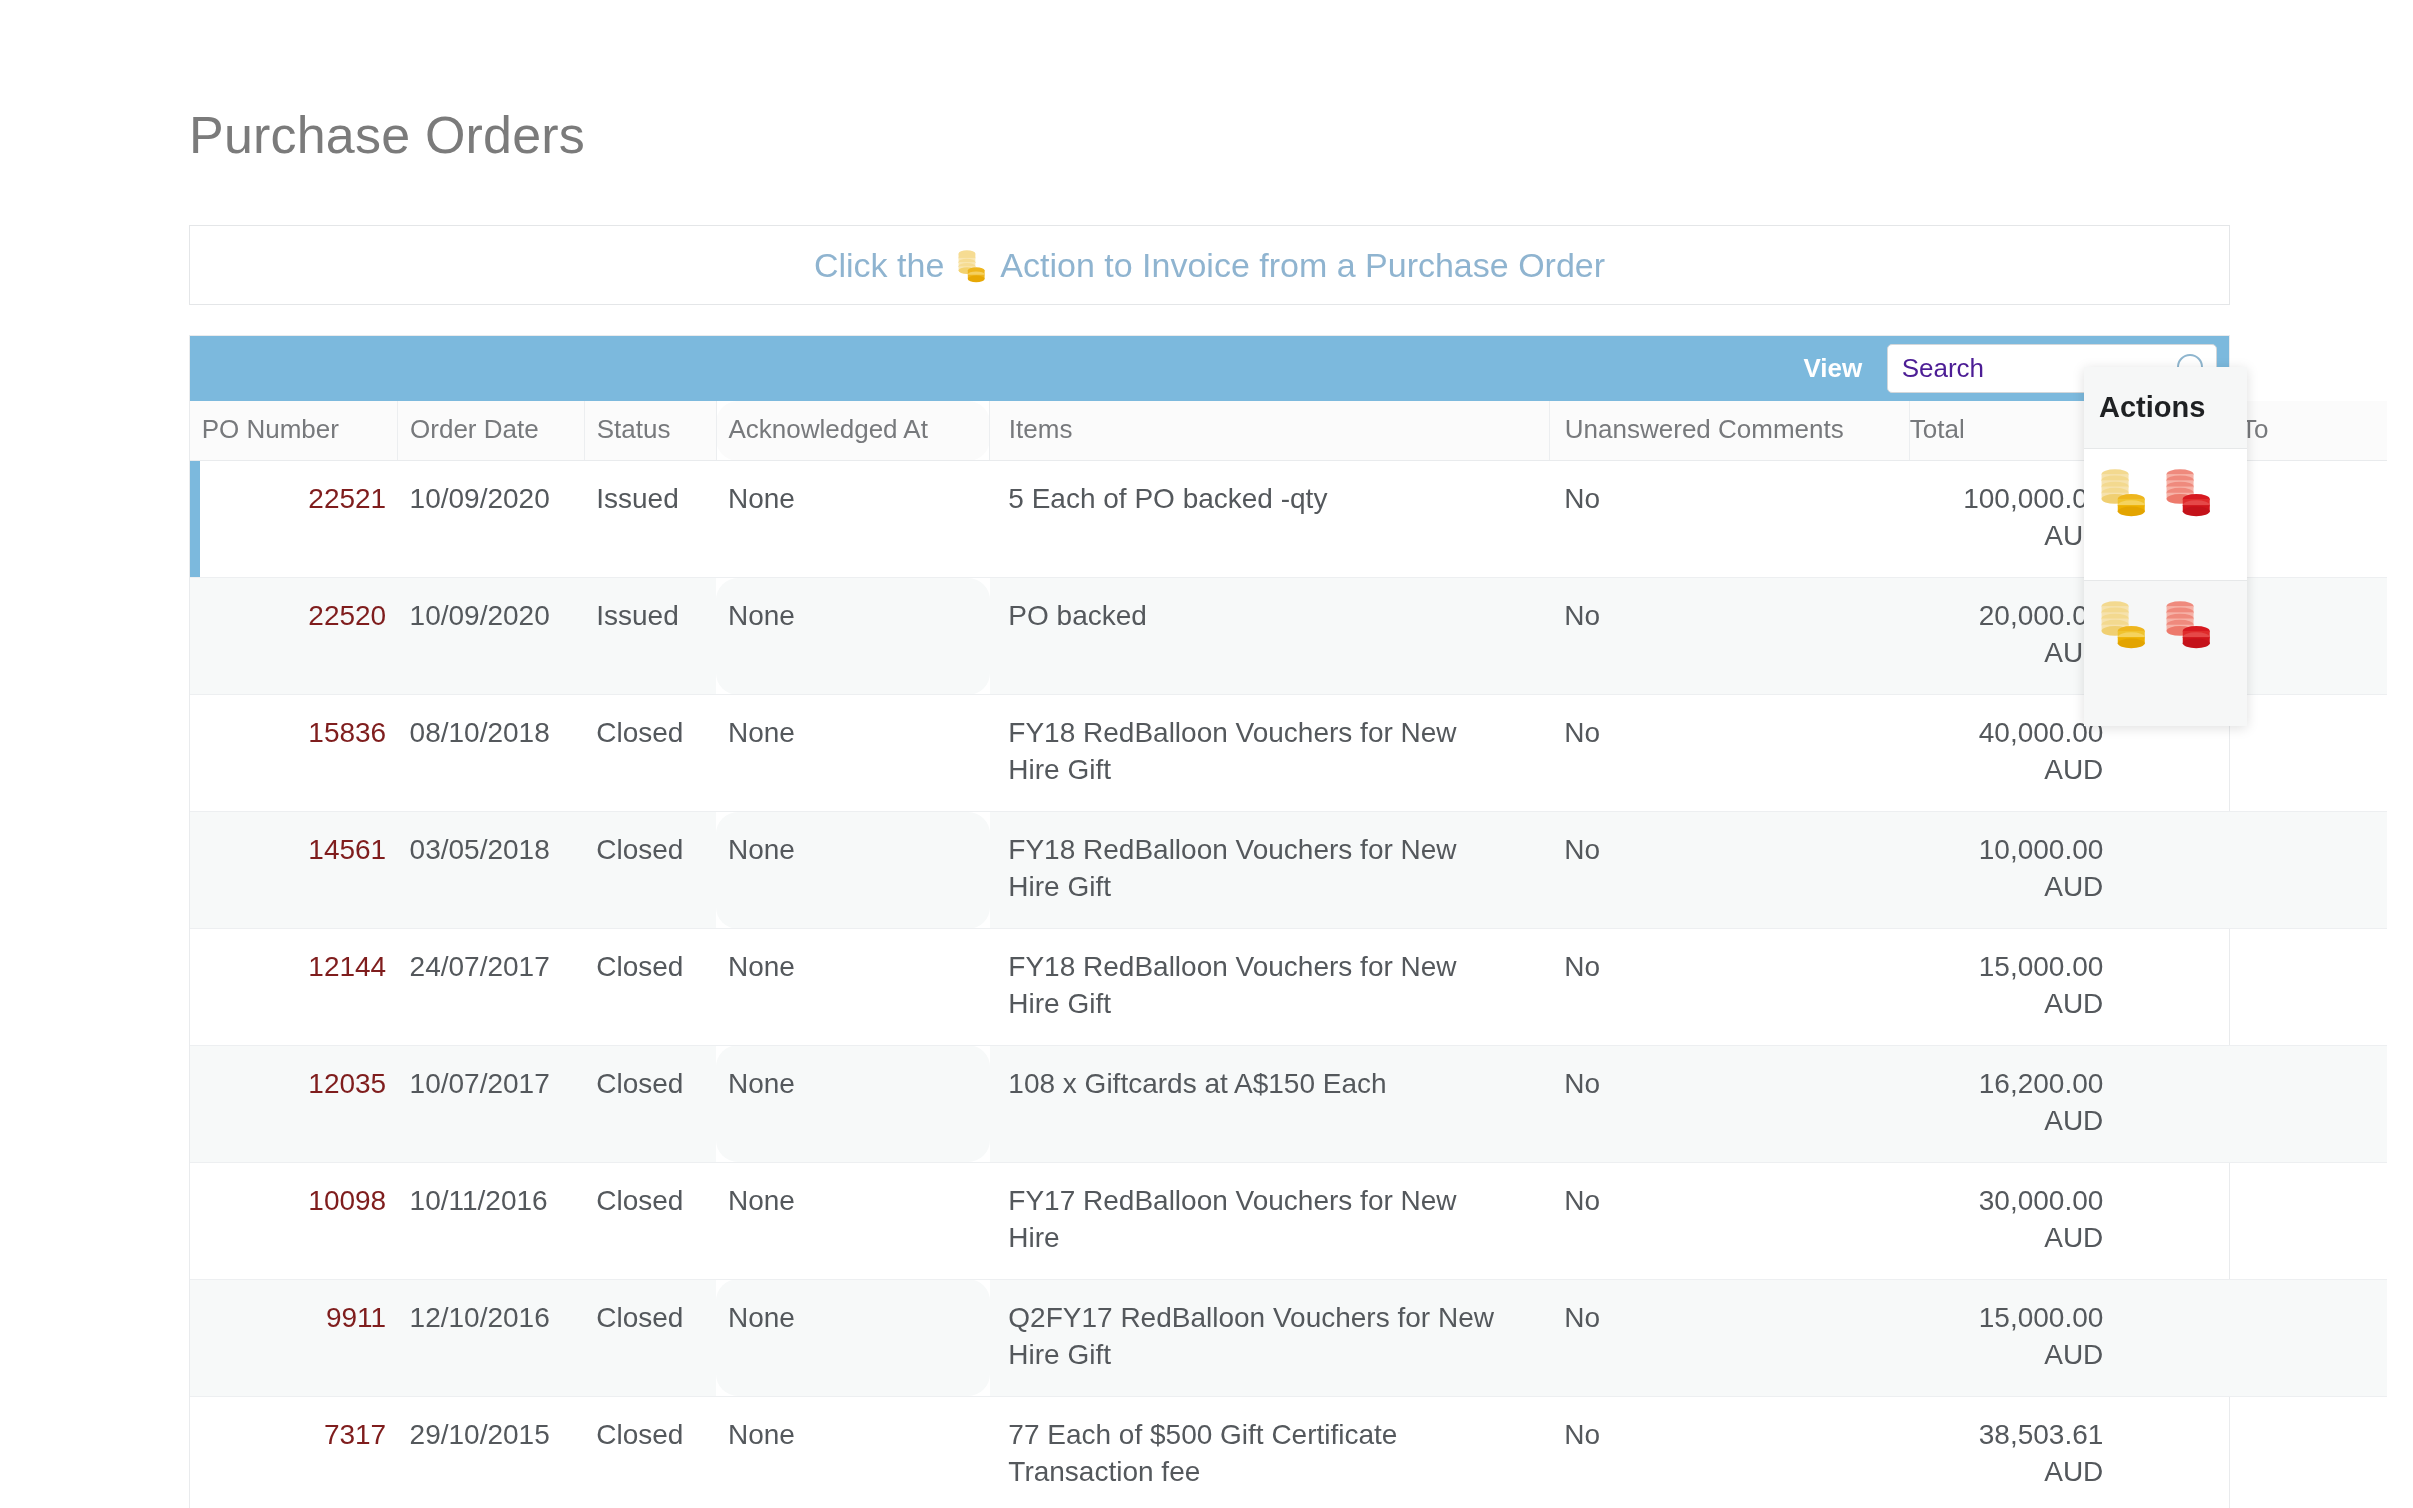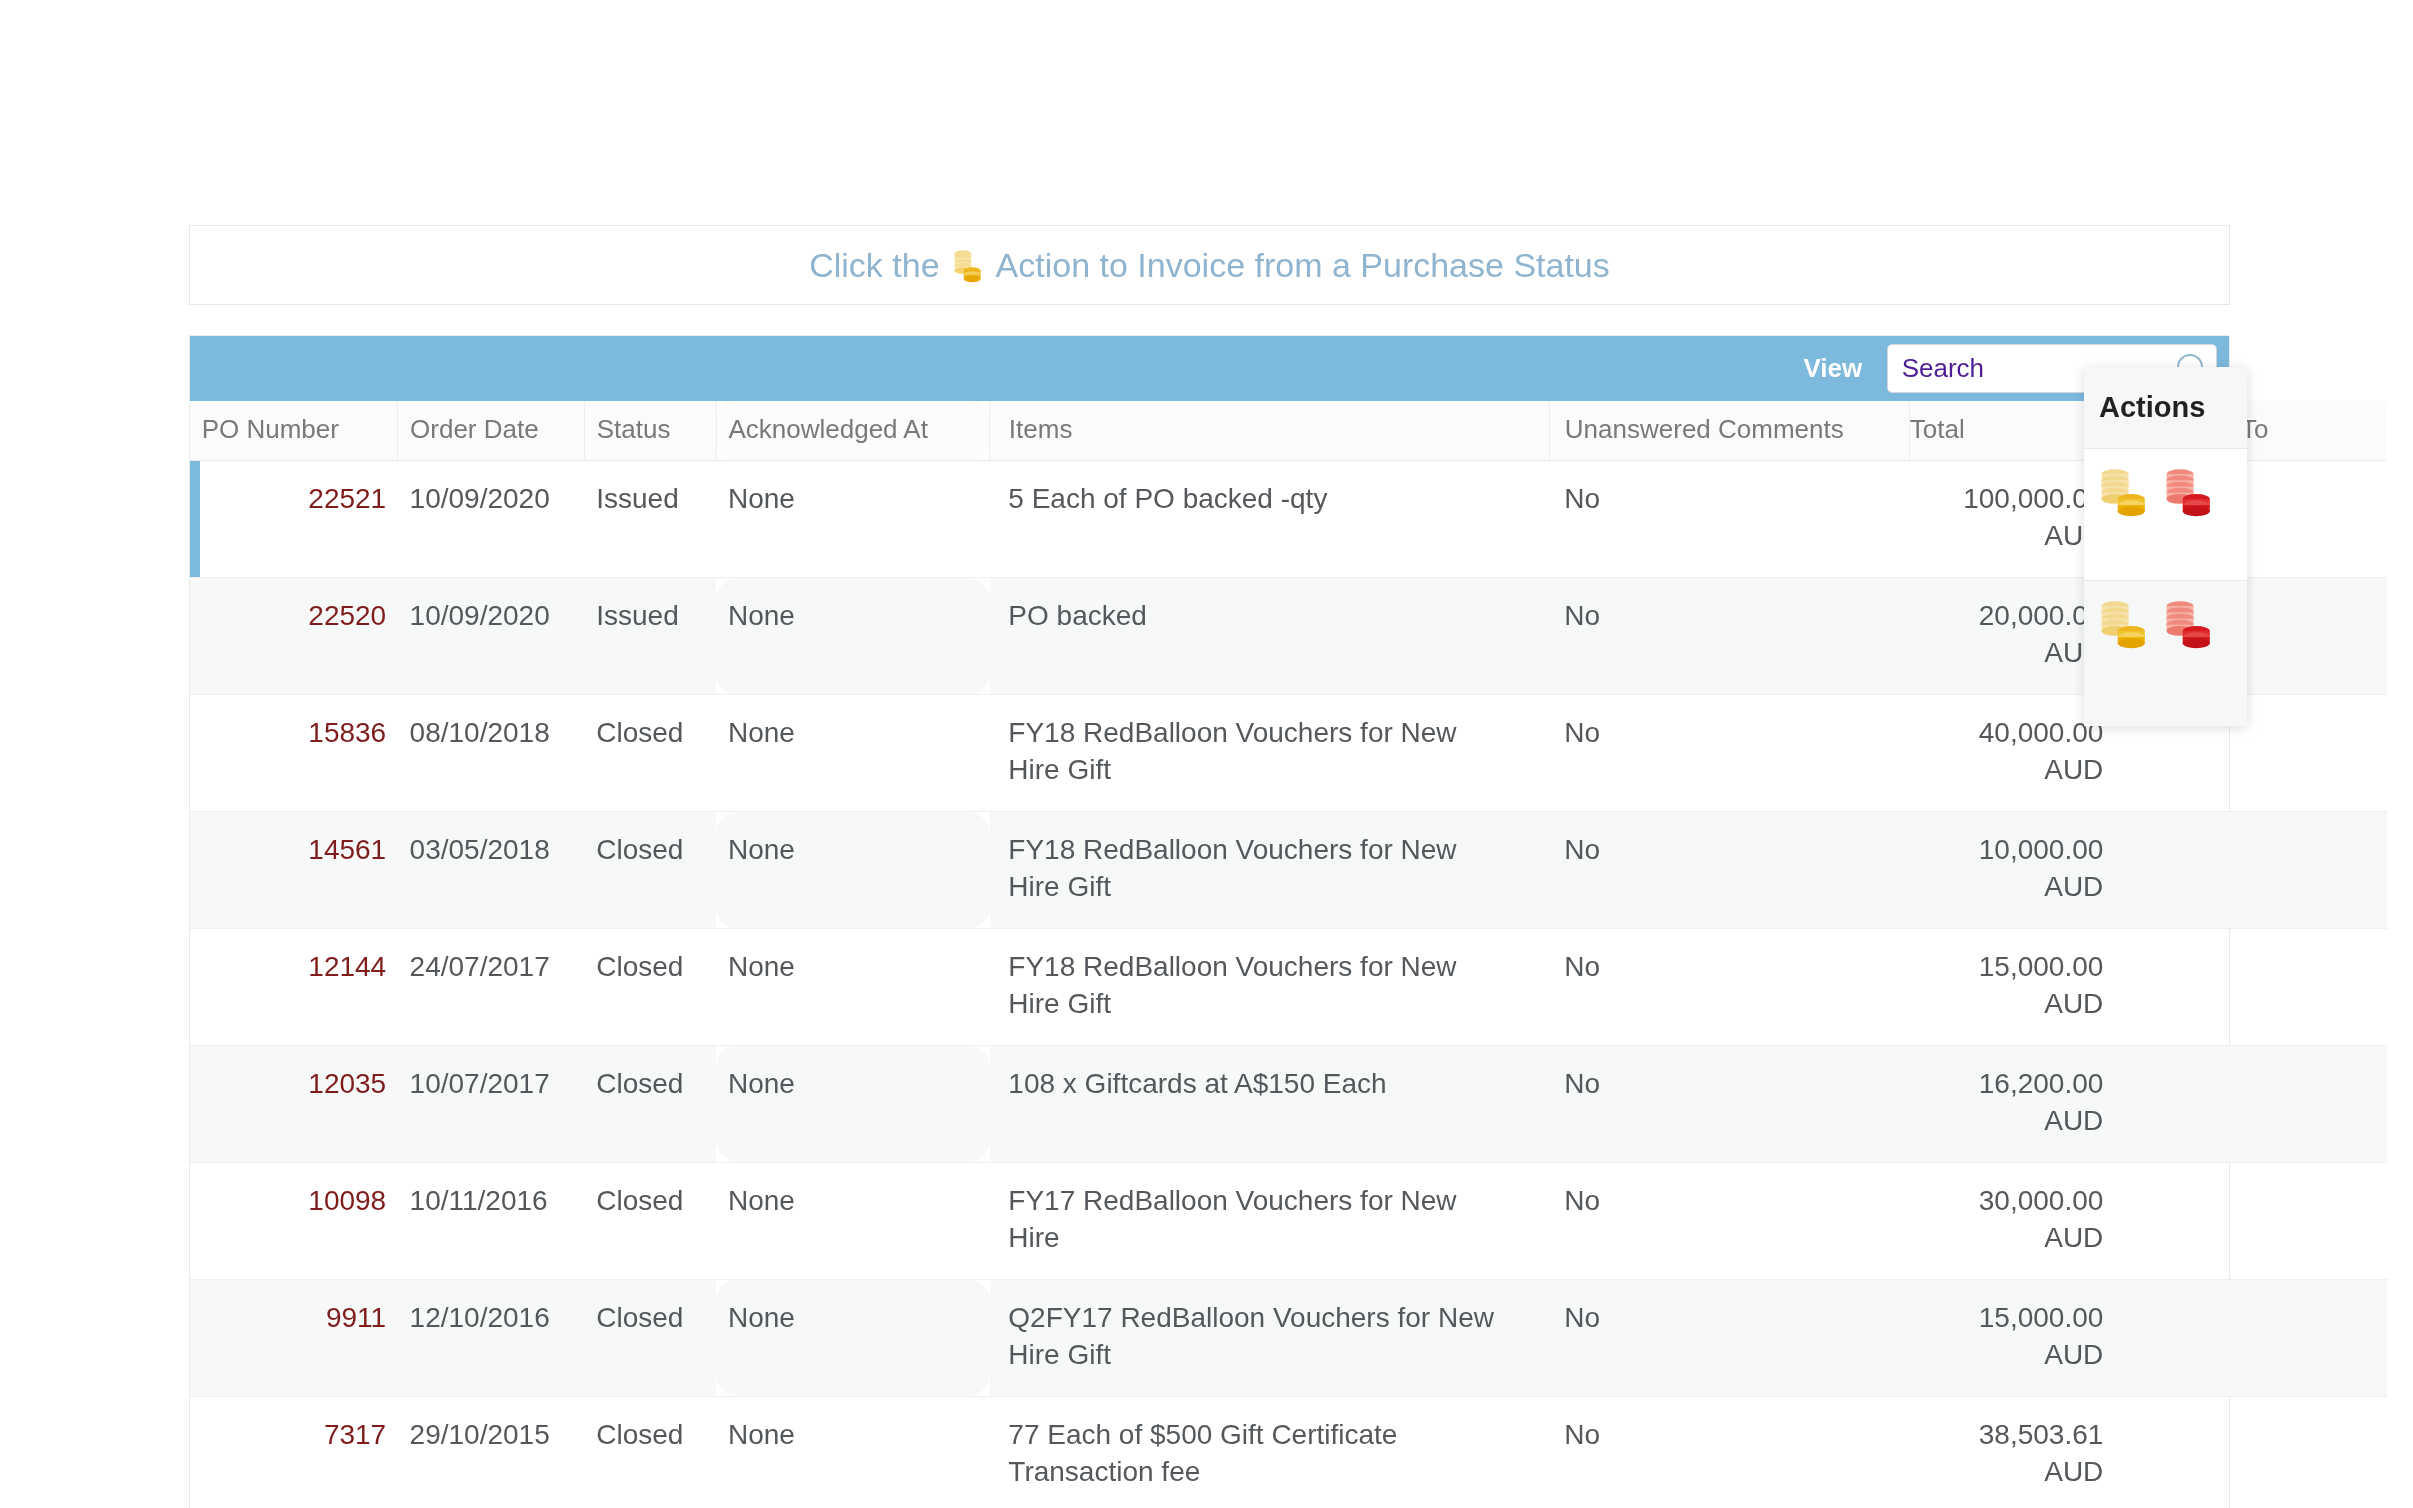--- a/index.html
+++ b/index.html
@@ -253,20 +253,21 @@
     border-bottom: 0.8px solid #e6e8e9;
   }
   .actions-row.white { background: #ffffff; }
   .actions-row.grey  { background: #f6f7f7; border-bottom: none; }
 </style>
 </head>
 <body>
 
 <div class="page">
 
+  <div class="page-title">Purchase Orders</div>
 
   <div class="banner">
     <div class="banner-text">
       <span>Click the</span>
       <span class="coin-icon" style="width:34px;height:37px;">
         <svg width="34" height="37" viewBox="0 0 40 44" aria-hidden="true">
           <g>
             <ellipse cx="14" cy="8" rx="10" ry="4" fill="#f6dc93"></ellipse>
             <rect x="4" y="8" width="20" height="5" fill="#f6dc93"></rect>
             <ellipse cx="14" cy="13" rx="10" ry="4" fill="#f6dc93"></ellipse>
@@ -277,21 +278,21 @@
             <rect x="4" y="23" width="20" height="5" fill="#f9e6b2"></rect>
             <ellipse cx="14" cy="28" rx="10" ry="4" fill="#f3d26f"></ellipse>
             <ellipse cx="25" cy="28" rx="10" ry="4" fill="#eeb61e"></ellipse>
             <rect x="15" y="28" width="20" height="5" fill="#eeb61e"></rect>
             <ellipse cx="25" cy="33" rx="10" ry="4" fill="#f5d061"></ellipse>
             <rect x="15" y="33" width="20" height="5" fill="#eeb61e"></rect>
             <ellipse cx="25" cy="38" rx="10" ry="4" fill="#e7a805"></ellipse>
           </g>
         </svg>
       </span>
-      <span>Action to Invoice from a Purchase Status</span>
+      <span>Action to Invoice from a Purchase Order</span>
     </div>
   </div>
 
   <div class="table-card">
 
     <div class="toolbar">
       <div class="view-label">View</div>
       <div class="search-box">
         <span class="ph">Search</span>
         <span class="search-icon"></span>

